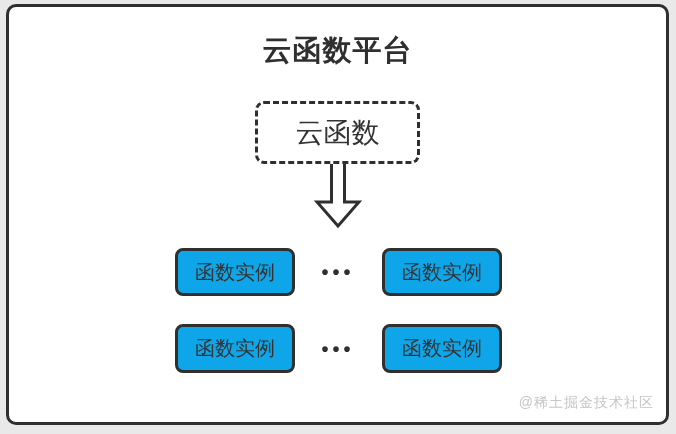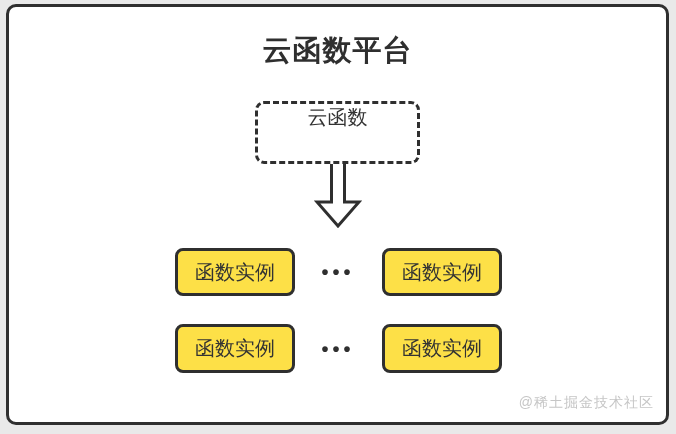--- a/index.html
+++ b/index.html
@@ -38,40 +38,40 @@
     position: absolute;
     left: 246px;
     top: 94px;
     width: 165px;
     height: 63px;
     box-sizing: border-box;
     border: 3px dashed #2f2f2f;
     border-radius: 9px;
     background: #ffffff;
     display: flex;
-    align-items: flex-start;
+    align-items: center;
     justify-content: center;
-    font-size: 20px;
+    font-size: 28px;
     color: #333333;
   }
   .arrow-wrap {
     position: absolute;
     left: 305px;
     top: 156px;
     width: 48px;
     height: 65px;
   }
   .node {
     position: absolute;
     width: 120px;
     height: 48px;
     box-sizing: border-box;
     border: 3px solid #2f2f2f;
     border-radius: 8px;
-    background: #fde047;
+    background: #0ea5e9;
     display: flex;
     align-items: center;
     justify-content: center;
     font-size: 20px;
     color: #333333;
   }
   .node.r1 { top: 241px; }
   .node.r2 { top: 317px; height: 49px; }
   .node.c1 { left: 166px; }
   .node.c2 { left: 373px; }

